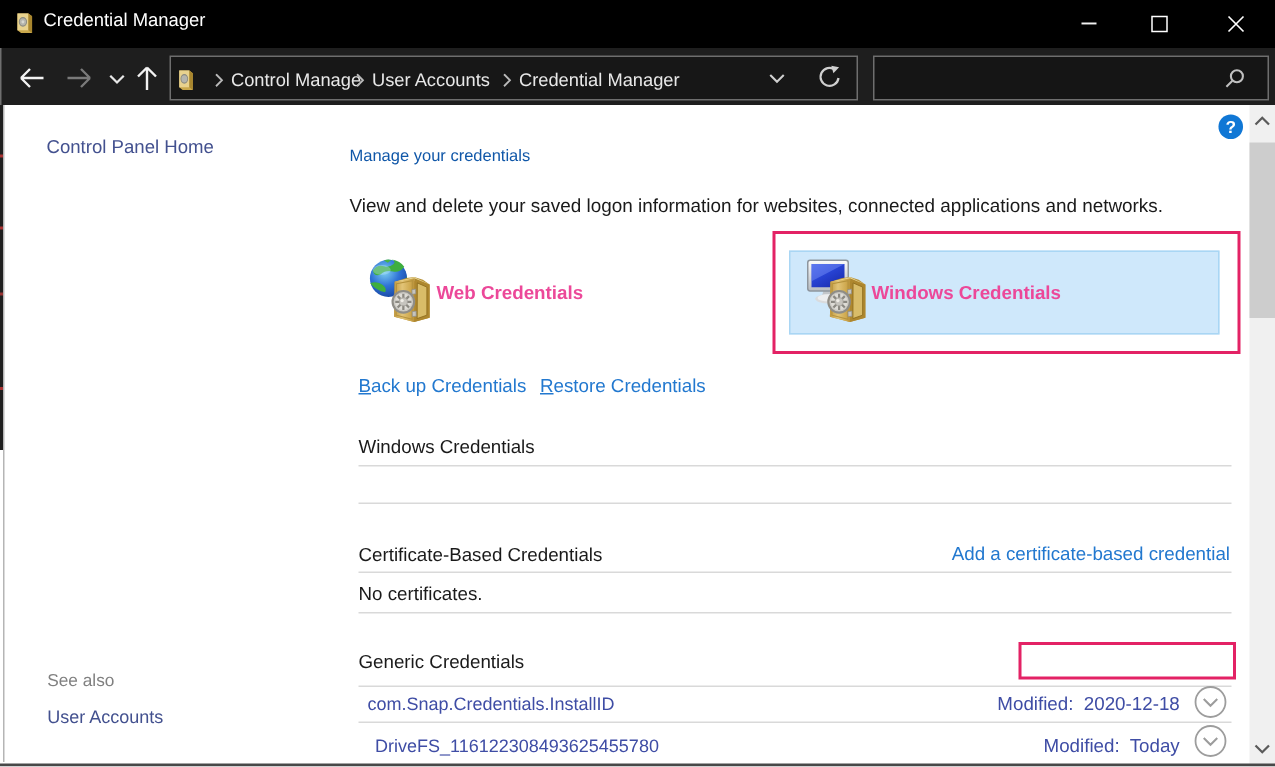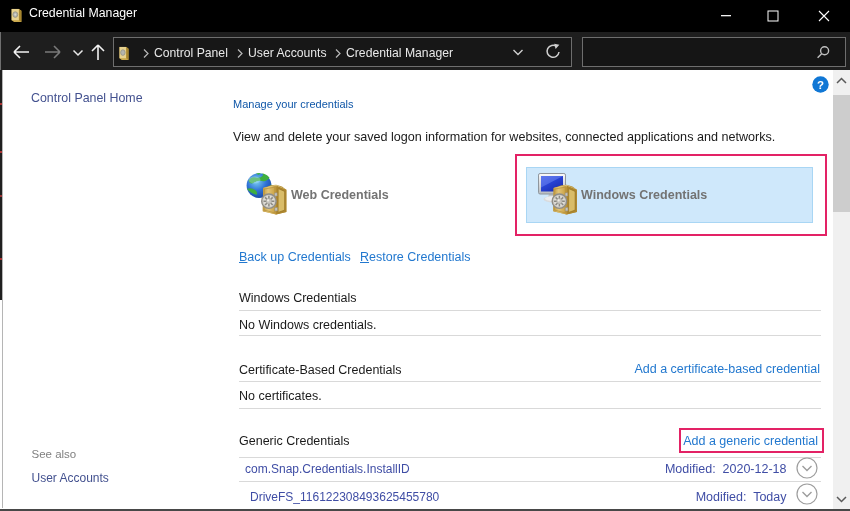--- a/index.html
+++ b/index.html
@@ -20,21 +20,21 @@
   .crumbsep { position:absolute; top:11px; width:6px; height:9px; }
 
   
   #content { left:0; top:70px; width:850px; height:441px; background:#fff; }
 
   .sidelink { color:#43518f; font-size:12.4px; }
   .txt { font-size:12.5px; color:#1a1a1a; }
   .link { font-size:12.5px; color:#2278cf; }
   .itemtxt { font-size:12px; color:#3f4da5; }
   .hline { height:1px; background:#d9d9d9; }
-  .boldlbl { font-size:12.5px; font-weight:bold; color:#737373; }
+  .boldlbl { font-size:12.5px; font-weight:bold; color:#ec4899; }
 
   
   #sbar { left:833px; top:0px; width:17px; height:441px; background:#f0f0f0; }
   #sthumb { left:0px; top:25px; width:17px; height:117px; background:#cdcdcd; }
 
   .redbox { border:2px solid #e32265; }
 </style>
 </head>
 <body>
 <div id="win">
@@ -123,21 +123,21 @@
     <div class="abs" id="addrbar">
       <svg class="abs" style="left:4px;top:8px" width="12" height="15" viewBox="0 0 16 16" preserveAspectRatio="none">
         <path d="M2 1 L11 1 L14 3 L14 15 L5 15 L2 13 Z" fill="#c9a84c"></path>
         <rect x="2" y="1" width="9" height="12" fill="#e8d28e"></rect>
         <path d="M11 1 L14 3 L14 15 L11 13 Z" fill="#a8862e"></path>
         <circle cx="6.5" cy="7" r="3" fill="#b5b5ad" stroke="#8a8a80" stroke-width="0.8"></circle>
       </svg>
       <svg class="crumbsep" style="left:29px;" viewBox="0 0 6 9">
           <path d="M1 0.5 L5 4.5 L1 8.5" stroke="#b9b9b9" stroke-width="1.2" fill="none"></path>
         </svg>
-      <div class="crumb" style="left:40px;">Control Panel</div>
+      <div class="crumb" style="left:40px;">Control Manage</div>
       <svg class="crumbsep" style="left:123px;" viewBox="0 0 6 9">
           <path d="M1 0.5 L5 4.5 L1 8.5" stroke="#b9b9b9" stroke-width="1.2" fill="none"></path>
         </svg>
       <div class="crumb" style="left:134px;">User Accounts</div>
       <svg class="crumbsep" style="left:221px;" viewBox="0 0 6 9">
           <path d="M1 0.5 L5 4.5 L1 8.5" stroke="#b9b9b9" stroke-width="1.2" fill="none"></path>
         </svg>
       <div class="crumb" style="left:232px;">Credential Manager</div>
       <svg class="abs" style="left:398px;top:11px" width="12" height="8" viewBox="0 0 12 8">
         <path d="M1.5 1 L6 5.5 L10.5 1" stroke="#cfcfcf" stroke-width="1.4" fill="none"></path>
@@ -201,31 +201,29 @@
       <path d="M8 5 L30 5 L8 16.5 Z" fill="#6b85f2" opacity="0.55"></path>
       <use href="#safe" x="19.5" y="13.5"></use>
     </svg>
     <div class="abs boldlbl" style="left:581px;top:118px;">Windows Credentials</div>
 
     <div class="abs link" style="left:239px;top:180px;"><span style="text-decoration:underline">B</span>ack up Credentials</div>
     <div class="abs link" style="left:360px;top:180px;"><span style="text-decoration:underline">R</span>estore Credentials</div>
 
     <div class="abs txt" style="left:239px;top:221px;">Windows Credentials</div>
     <div class="abs hline" style="left:239px;top:240px;width:582px;"></div>
-    <div class="abs txt" style="left:239px;top:248px;">No Windows credentials.</div>
     <div class="abs hline" style="left:239px;top:265px;width:582px;"></div>
 
     <div class="abs txt" style="left:239px;top:293px;">Certificate-Based Credentials</div>
     <div class="abs link" style="right:30px;top:292px;">Add a certificate-based credential</div>
     <div class="abs hline" style="left:239px;top:311px;width:582px;"></div>
     <div class="abs txt" style="left:239px;top:319px;">No certificates.</div>
     <div class="abs hline" style="left:239px;top:338px;width:582px;"></div>
 
     <div class="abs txt" style="left:239px;top:364px;">Generic Credentials</div>
-    <div class="abs link" style="right:32px;top:364px;">Add a generic credential</div>
     <div class="abs redbox" style="left:679px;top:357.5px;width:145px;height:25.5px;"></div>
     <div class="abs hline" style="left:239px;top:387px;width:582px;"></div>
 
     <div class="abs itemtxt" style="left:245px;top:391.5px;">com.Snap.Credentials.InstallID</div>
     <div class="abs itemtxt" style="right:63.5px;top:391.5px;font-size:12.5px;text-align:right;">Modified:&nbsp; 2020-12-18</div>
     <svg class="abs" style="left:795.5px;top:387px" width="22" height="22" viewBox="0 0 22 22">
       <circle cx="11" cy="11" r="10" fill="none" stroke="#9d9d9d" stroke-width="1.2"></circle>
       <path d="M6.5 9 L11 13.5 L15.5 9" stroke="#9d9d9d" stroke-width="1.4" fill="none"></path>
     </svg>
     <div class="abs hline" style="left:239px;top:411px;width:582px;"></div>

